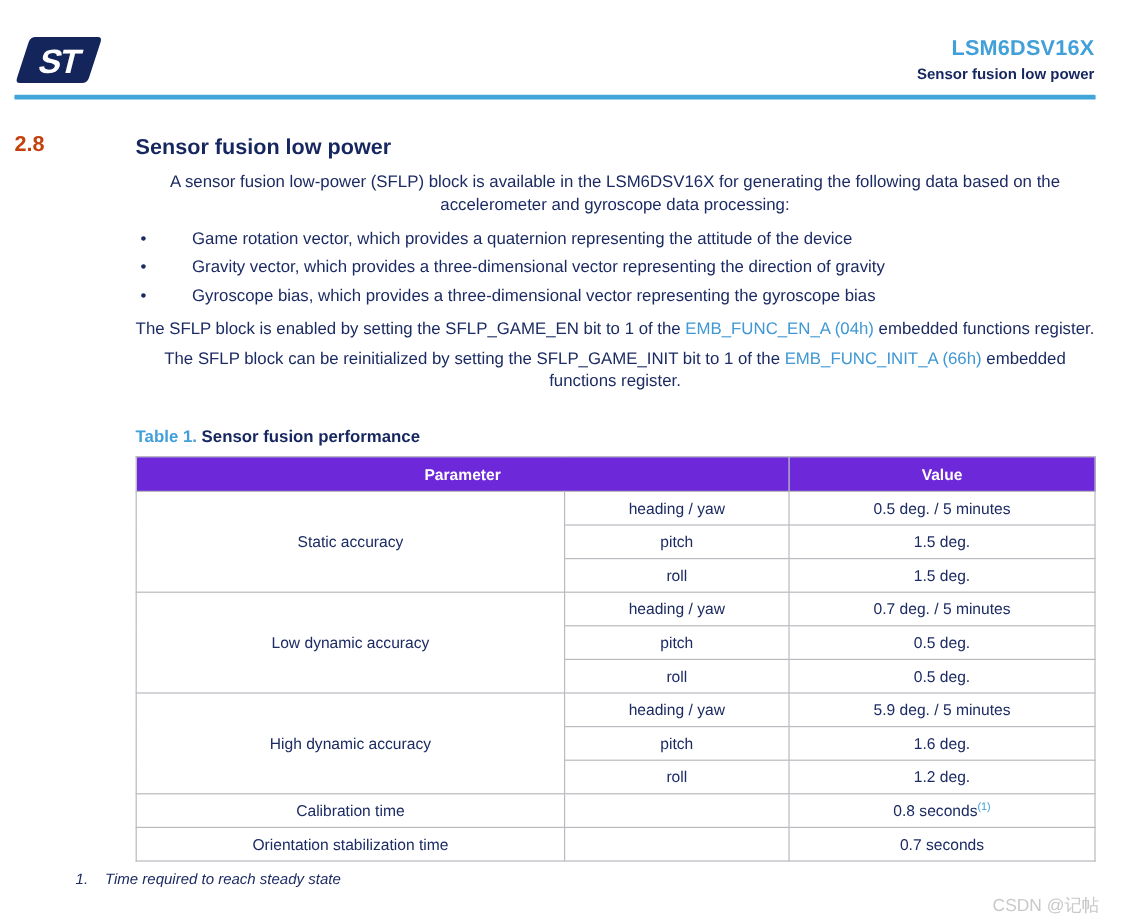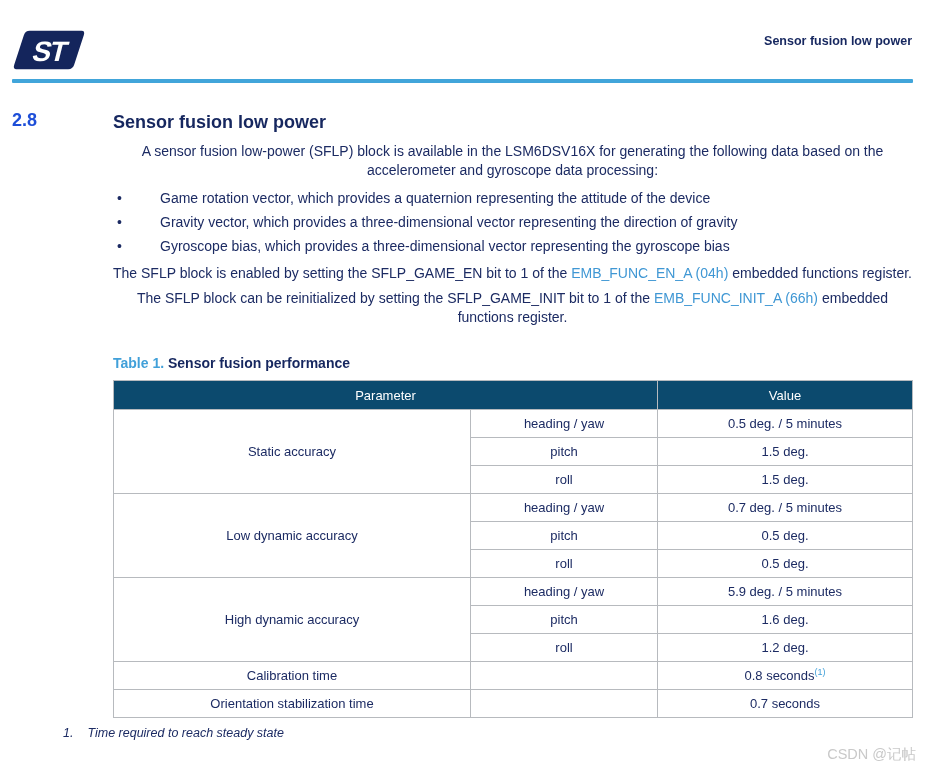--- a/index.html
+++ b/index.html
@@ -26,21 +26,21 @@
   .doc-subtitle { color: #16275f; font-size: 12.5px; font-weight: bold; margin-top: 4px; }
   .header-rule {
     position: absolute; left: 12px; top: 79px; width: 901px; height: 4px;
     background: #41a5da; border-radius: 1px;
   }
 
   
   .content { position: relative; padding-top: 28px; }
   .section-number {
     position: absolute; left: 12px; top: 26px;
-    color: #1d4ed8; font-size: 18px; font-weight: bold;
+    color: #c2410c; font-size: 18px; font-weight: bold;
   }
   .main-col { margin-left: 113px; width: 799px; }
   .section-title { color: #16275f; font-size: 18px; font-weight: bold; margin-bottom: 9px; }
   .para { font-size: 14px; line-height: 19px; color: #1c2b63; margin-bottom: 6px; text-align: center; }
   .para.spaced { margin-top: 5px; }
   .bullets { list-style: none; margin: 4px 0 6px 0; }
   .bullets li {
     position: relative; padding-left: 47px; font-size: 14px; line-height: 24px; color: #1c2b63;
   }
   .bullets li .bullet-dot { position: absolute; left: 4px; }
@@ -53,21 +53,21 @@
   }
   .table-caption .cap-label { color: #41a0d9; }
   table.perf {
     width: 799px; border-collapse: collapse; table-layout: fixed;
   }
   table.perf th, table.perf td {
     border: 1px solid #b7babe; font-size: 13px; text-align: center;
     height: 28px; padding: 0 4px; color: #1c2b63;
   }
   table.perf th {
-    background: #0c4a6e; color: #ffffff; font-weight: normal; height: 29px;
+    background: #6d28d9; color: #ffffff; font-weight: bold; height: 29px;
   }
   td.sup-note sup { color: #41a0d9; font-size: 9px; }
 
   .footnote {
     margin-left: 63px; margin-top: 8px; font-size: 12.5px; font-style: italic;
     color: #1c2b63;
   }
   .footnote .fn-num { margin-right: 14px; }
 
   .watermark {
@@ -79,20 +79,21 @@
 <body>
 
 <div class="page">
 
   <div class="header">
     <svg class="logo" viewBox="0 0 100 56" aria-hidden="true">
       <path d="M24 2 L94 2 Q99 2 97 8 L84 48 Q82 54 76 54 L6 54 Q1 54 3 48 L16 8 Q18 2 24 2 Z" fill="#14255c"></path>
       <text x="36" y="43" transform="skewX(-14)" font-family="Liberation Sans, DejaVu Sans, sans-serif" font-size="38" font-weight="bold" fill="#ffffff" letter-spacing="-2">ST</text>
     </svg>
     <div class="header-right">
+      <div class="product-name">LSM6DSV16X</div>
       <div class="doc-subtitle">Sensor fusion low power</div>
     </div>
     <div class="header-rule"></div>
   </div>
 
   <div class="content">
     <div class="section-number">2.8</div>
 
     <div class="main-col">
       <div class="section-title">Sensor fusion low power</div>

